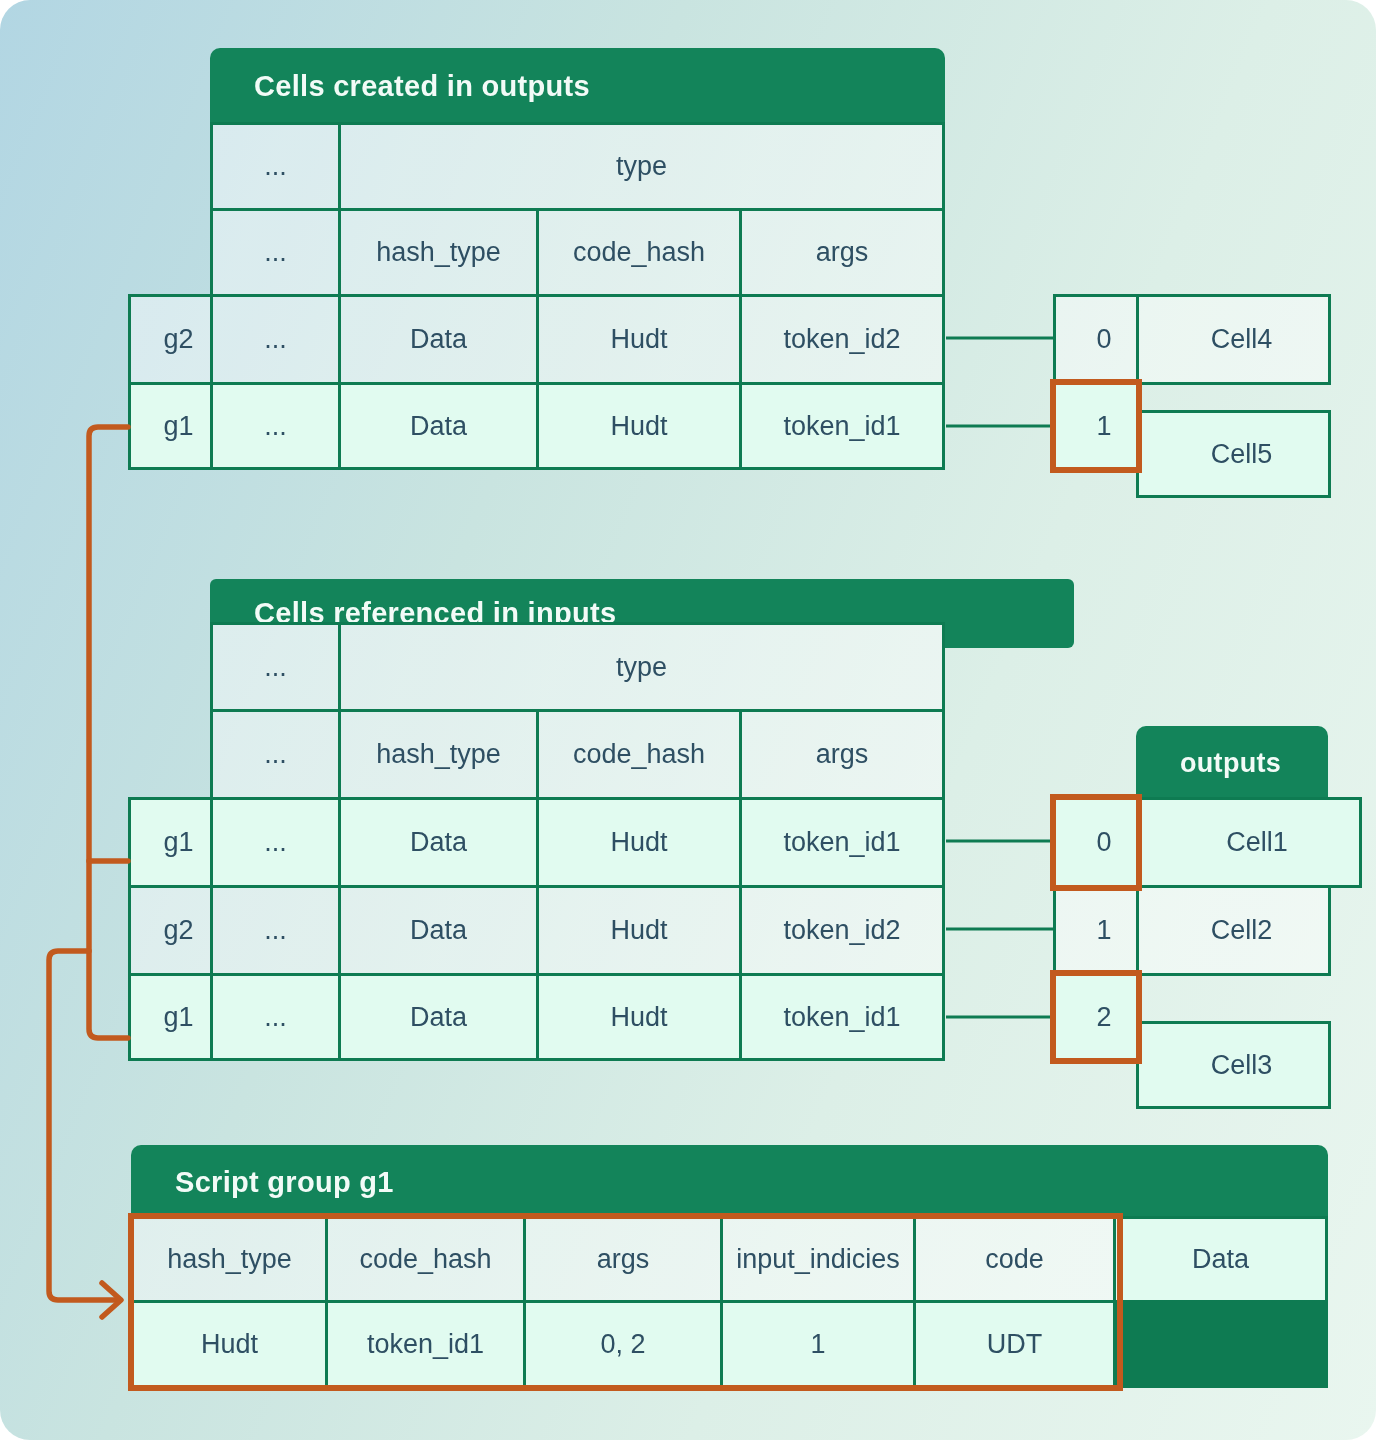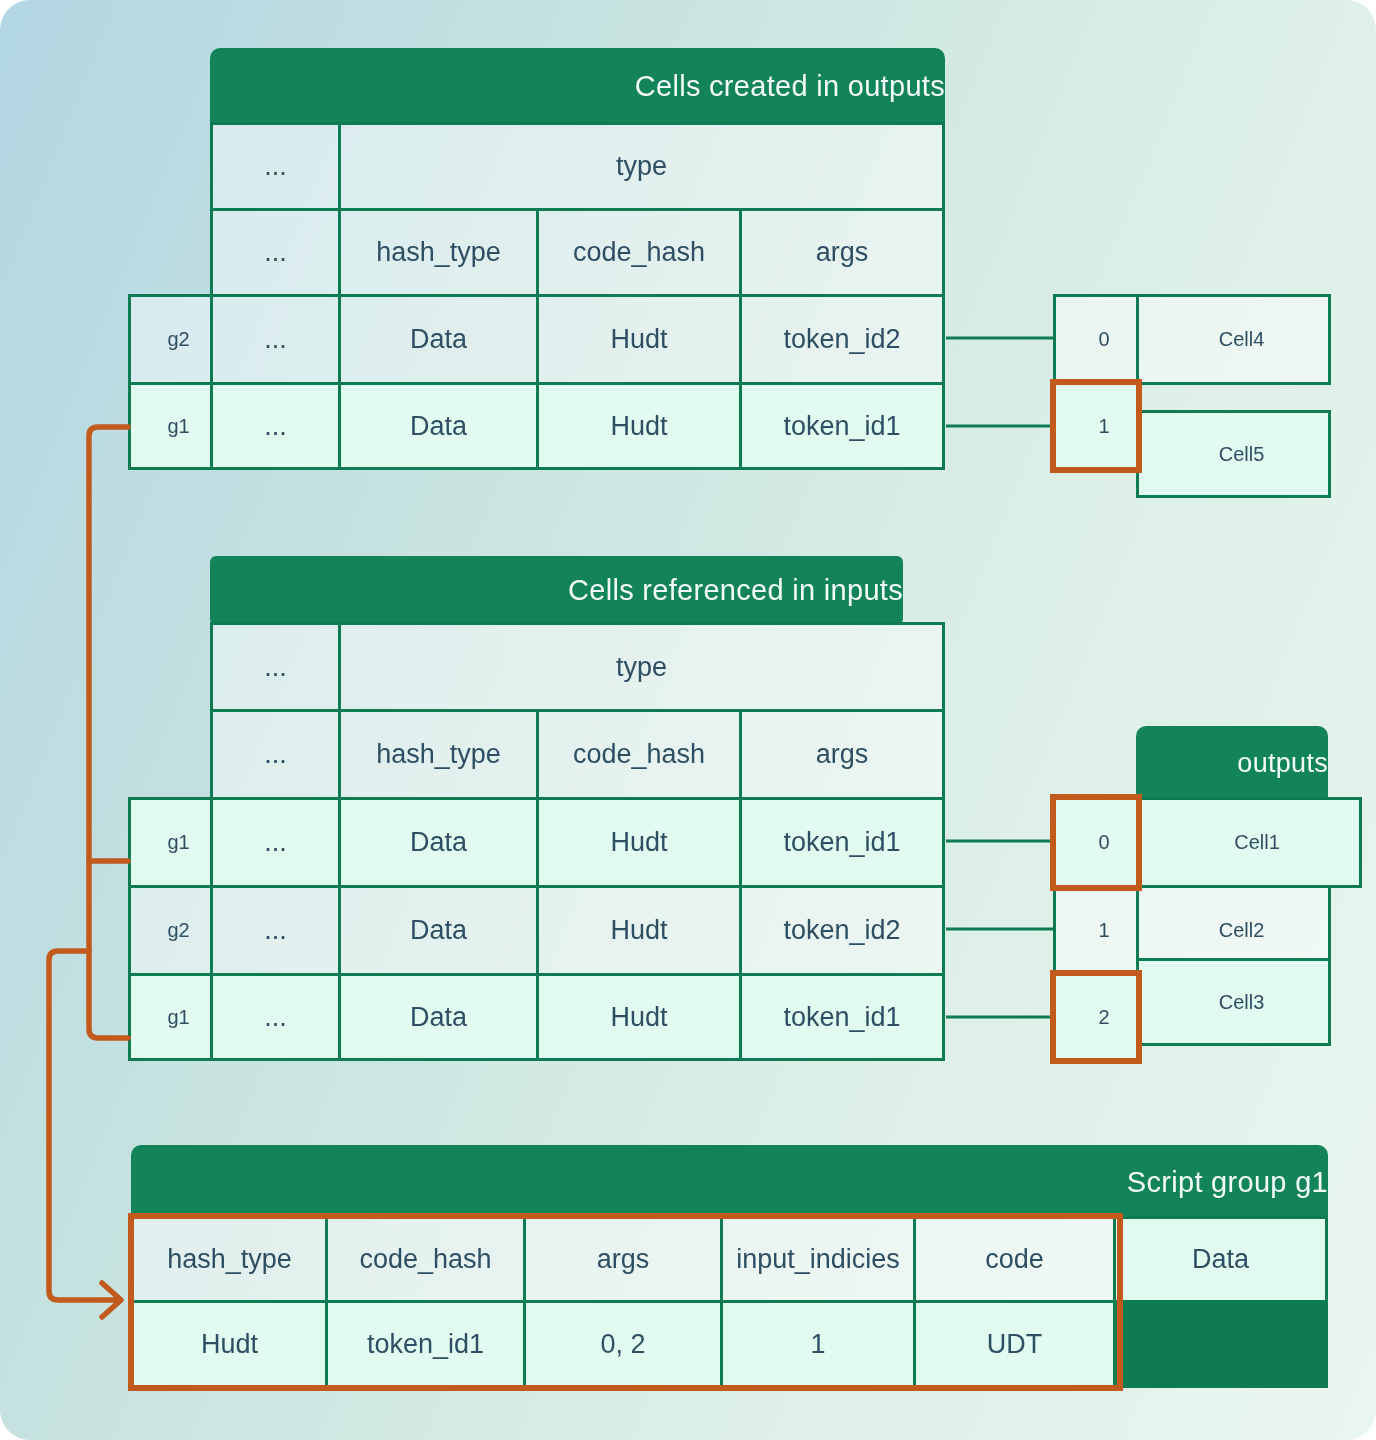--- a/index.html
+++ b/index.html
@@ -15,23 +15,24 @@
   .stage{
     position:relative;width:1376px;height:1440px;overflow:hidden;
     border-radius:30px;
     background:linear-gradient(112deg,#b2d6e3 0%,#c9e4e0 35%,#dcefe7 65%,#e9f6ef 100%);
   }
   .abs{position:absolute;box-sizing:border-box;}
   
   .hd{
     background:var(--header-green);
     color:var(--title-white);
-    font-weight:normal;font-size:29px;letter-spacing:.3px;
-    display:flex;align-items:center;justify-content:flex-end;
+    font-weight:bold;font-size:29px;letter-spacing:.3px;
+    display:flex;align-items:center;justify-content:flex-start;
     border-radius:10px 10px 0 0;
+    padding-left:44px;
   }
   .hd.small{font-size:27px;}
   
   .tgrid{
     display:grid;gap:3px;
     background:var(--border-green);
     border:3px solid var(--border-green);
   }
   .t1{grid-template-columns:125px 195px 200px 1fr;grid-template-rows:83px 83px 85px 1fr;}
   .t2{grid-template-columns:125px 195px 200px 1fr;grid-template-rows:84px 85px 85px 85px 1fr;}
@@ -43,21 +44,21 @@
     font-size:27px;color:var(--ink);
     background-image:linear-gradient(rgba(255,255,255,.44),rgba(255,255,255,.44)),
       linear-gradient(112deg,#b2d6e3 0%,#c9e4e0 35%,#dcefe7 65%,#e9f6ef 100%);
     background-attachment:fixed,fixed;
   }
   .c.g{background:var(--mint);}
   
   .bc{
     border:3px solid var(--border-green);
     display:flex;align-items:center;justify-content:center;
-    font-size:20px;color:var(--ink);
+    font-size:27px;color:var(--ink);
     background-image:linear-gradient(rgba(255,255,255,.44),rgba(255,255,255,.44)),
       linear-gradient(112deg,#b2d6e3 0%,#c9e4e0 35%,#dcefe7 65%,#e9f6ef 100%);
     background-attachment:fixed,fixed;
     padding-left:16px;
   }
   .bc.g{background:var(--mint);}
   
   .obox{border:6px solid var(--accent-orange);background:transparent;pointer-events:none;}
   svg.wires{position:absolute;left:0;top:0;pointer-events:none;}
   .oline{stroke:var(--accent-orange);stroke-width:5.5;fill:none;stroke-linecap:round;stroke-linejoin:round;}
@@ -88,21 +89,21 @@
     <div class="c g">token_id1</div>
   </div>
   <div class="abs bc" style="left:128px;top:294px;width:85px;height:91px;">g2</div>
   <div class="abs bc g" style="left:128px;top:382px;width:85px;height:88px;">g1</div>
 
   <div class="abs bc" style="left:1053px;top:294px;width:86px;height:91px;">0</div>
   <div class="abs bc" style="left:1136px;top:294px;width:195px;height:91px;">Cell4</div>
   <div class="abs bc g" style="left:1053px;top:382px;width:86px;height:88px;">1</div>
   <div class="abs bc g" style="left:1136px;top:382px;width:195px;height:88px;margin-top:28px;">Cell5</div>
 
-  <div class="abs hd" style="left:210px;top:556px;width:693px;height:69px;border-radius:6px;">
+  <div class="abs hd" style="left:210px;top:579px;width:864px;height:69px;border-radius:6px;">
     <span>Cells referenced in inputs</span>
   </div>
   <div class="abs tgrid t2" style="left:210px;top:622px;width:735px;height:439px;">
     <div class="c">...</div>
     <div class="c sp3">type</div>
     <div class="c">...</div>
     <div class="c">hash_type</div>
     <div class="c">code_hash</div>
     <div class="c">args</div>
     <div class="c g">...</div>
@@ -123,21 +124,21 @@
   <div class="abs bc g" style="left:128px;top:973px;width:85px;height:88px;">g1</div>
 
   <div class="abs hd small" style="left:1136px;top:726px;width:192px;height:75px;">
     <span>outputs</span>
   </div>
   <div class="abs bc g" style="left:1053px;top:797px;width:86px;height:91px;">0</div>
   <div class="abs bc g" style="left:1136px;top:797px;width:226px;height:91px;">Cell1</div>
   <div class="abs bc" style="left:1053px;top:885px;width:86px;height:91px;">1</div>
   <div class="abs bc" style="left:1136px;top:885px;width:195px;height:91px;">Cell2</div>
   <div class="abs bc g" style="left:1053px;top:973px;width:86px;height:88px;">2</div>
-  <div class="abs bc g" style="left:1136px;top:958px;width:195px;height:88px;">Cell3</div>
+  <div class="abs bc g" style="left:1136px;top:1021px;width:195px;height:88px;">Cell3</div>
 
   <div class="abs hd" style="left:131px;top:1145px;width:1197px;height:74px;">
     <span>Script group g1</span>
   </div>
   <div class="abs tgrid t3" style="left:131px;top:1216px;width:1197px;height:172px;">
     <div class="c">hash_type</div>
     <div class="c">code_hash</div>
     <div class="c">args</div>
     <div class="c">input_indicies</div>
     <div class="c">code</div>

